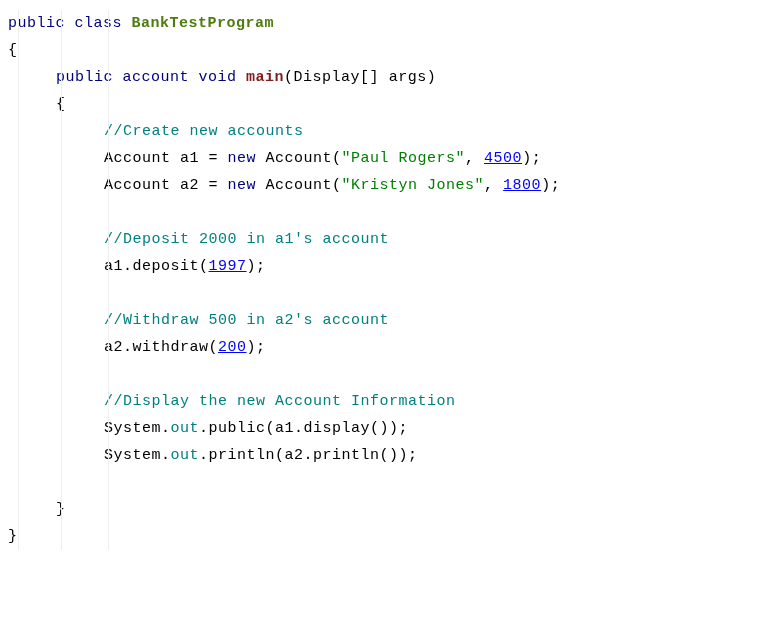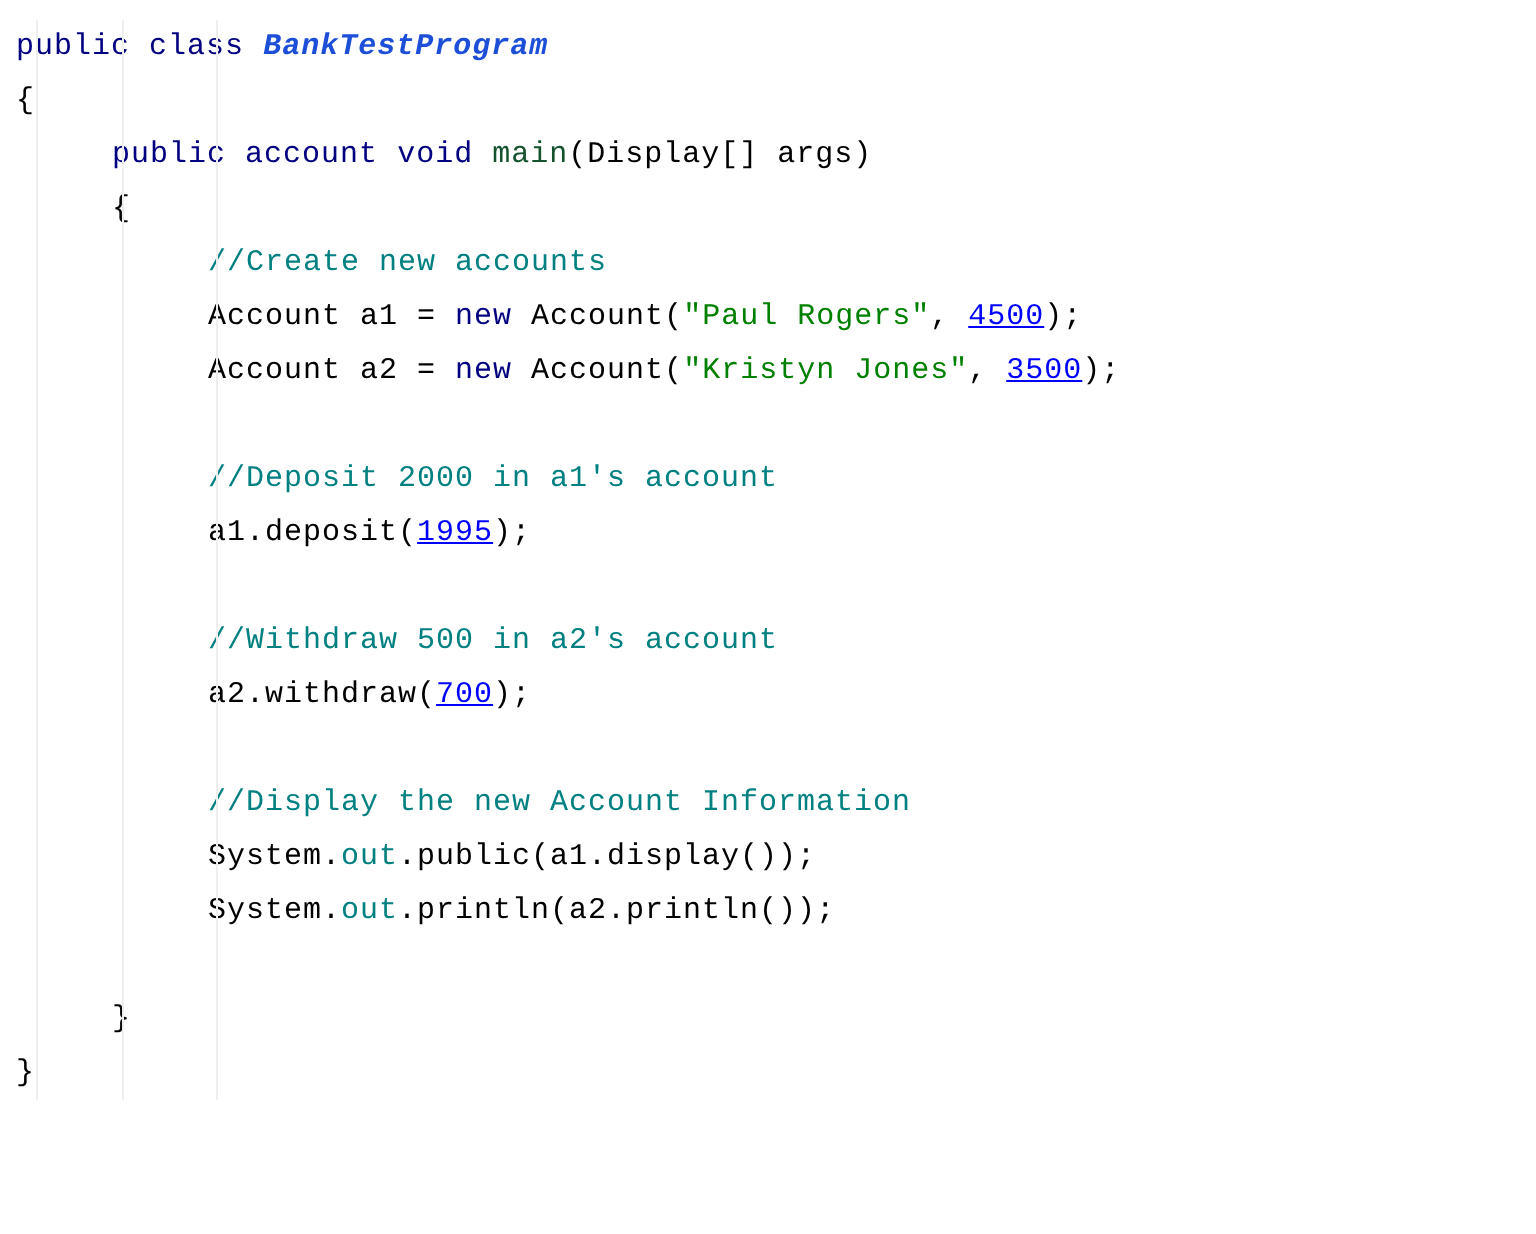--- a/index.html
+++ b/index.html
@@ -13,22 +13,22 @@
       letter-spacing: 0.5px;
     }
     .code-container {
       position: relative;
       width: 768px;
     }
     .line {
       white-space: pre;
     }
     .kw { color: #000080; }
-    .cls { color: #1d4ed8; font-weight: bold; font-style: italic; }
-    .method { color: #14532d; font-weight: normal; }
+    .cls { color: #4d7c0f; font-weight: bold; }
+    .method { color: #7f1d1d; font-weight: bold; }
     .comment { color: #008080; }
     .str { color: #008000; }
     .num { color: #0000ff; text-decoration: underline; }
     .field { color: #008080; }
     .indent1 { padding-left: 48px; }
     .indent2 { padding-left: 96px; }
     .guide {
       position: absolute;
       top: 0;
       bottom: 0;
@@ -52,33 +52,33 @@
   <div class="line"><span>{</span></div>
 
   <div class="line indent1"><span class="kw">public</span><span> </span><span class="kw">account</span><span> </span><span class="kw">void</span><span> </span><span class="method">main</span><span>(Display[] args)</span></div>
 
   <div class="line indent1"><span>{</span></div>
 
   <div class="line indent2"><span class="comment">//Create new accounts</span></div>
 
   <div class="line indent2"><span>Account a1 = </span><span class="kw">new</span><span> Account(</span><span class="str">"Paul Rogers"</span><span>, </span><span class="num">4500</span><span>);</span></div>
 
-  <div class="line indent2"><span>Account a2 = </span><span class="kw">new</span><span> Account(</span><span class="str">"Kristyn Jones"</span><span>, </span><span class="num">3500</span><span>);</span></div>
+  <div class="line indent2"><span>Account a2 = </span><span class="kw">new</span><span> Account(</span><span class="str">"Kristyn Jones"</span><span>, </span><span class="num">1800</span><span>);</span></div>
 
   <div class="line indent2">&nbsp;</div>
 
   <div class="line indent2"><span class="comment">//Deposit 2000 in a1's account</span></div>
 
-  <div class="line indent2"><span>a1.deposit(</span><span class="num">1995</span><span>);</span></div>
+  <div class="line indent2"><span>a1.deposit(</span><span class="num">1997</span><span>);</span></div>
 
   <div class="line indent2">&nbsp;</div>
 
   <div class="line indent2"><span class="comment">//Withdraw 500 in a2's account</span></div>
 
-  <div class="line indent2"><span>a2.withdraw(</span><span class="num">700</span><span>);</span></div>
+  <div class="line indent2"><span>a2.withdraw(</span><span class="num">200</span><span>);</span></div>
 
   <div class="line indent2">&nbsp;</div>
 
   <div class="line indent2"><span class="comment">//Display the new Account Information</span></div>
 
   <div class="line indent2"><span>System.</span><span class="field">out</span><span>.public(a1.display());</span></div>
 
   <div class="line indent2"><span>System.</span><span class="field">out</span><span>.println(a2.println());</span></div>
 
   <div class="line indent2">&nbsp;</div>

